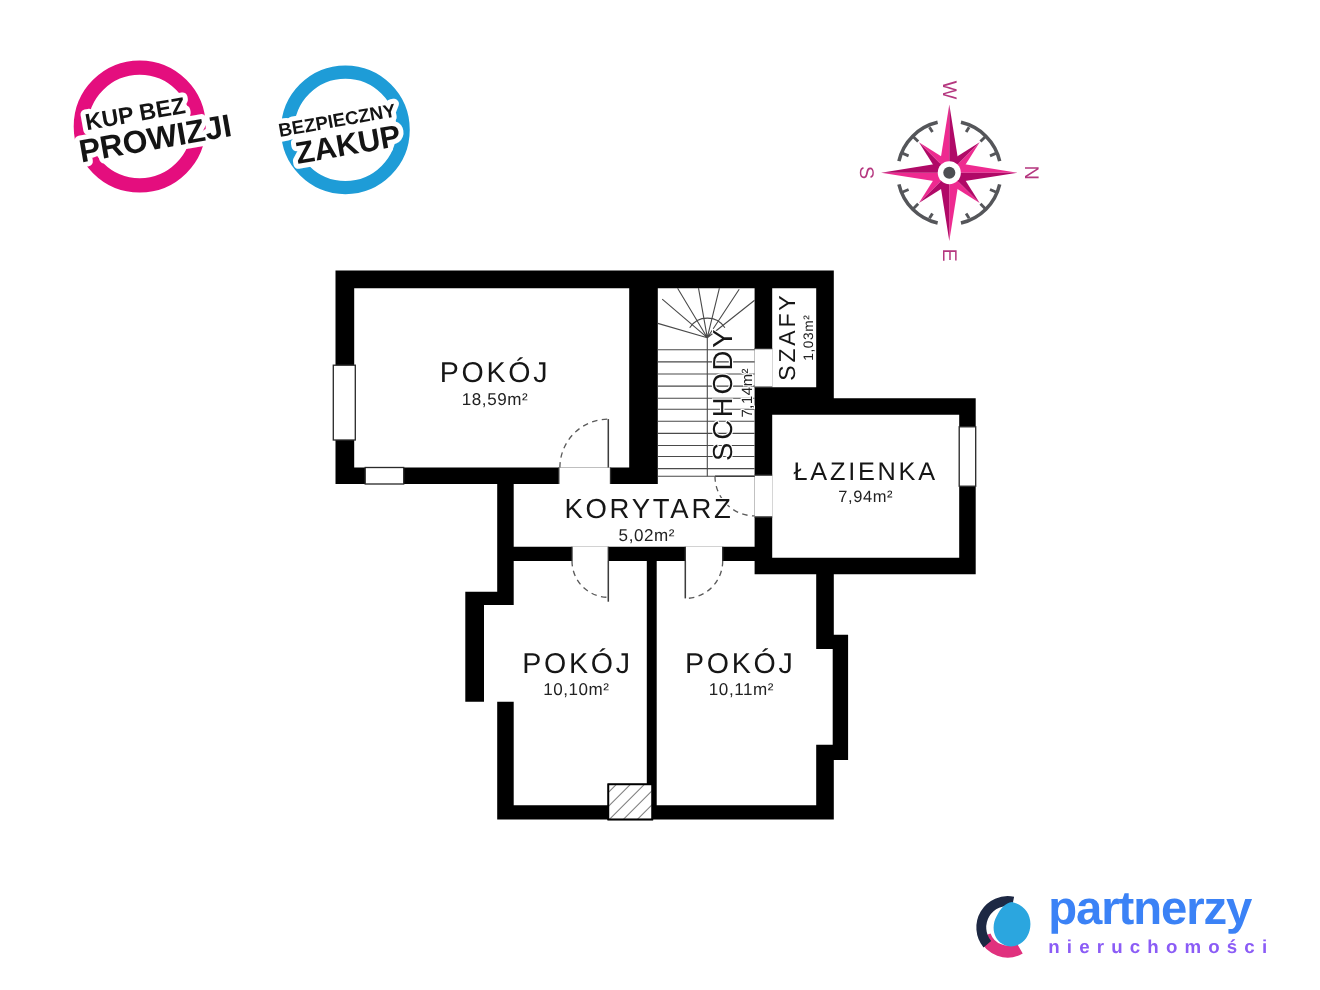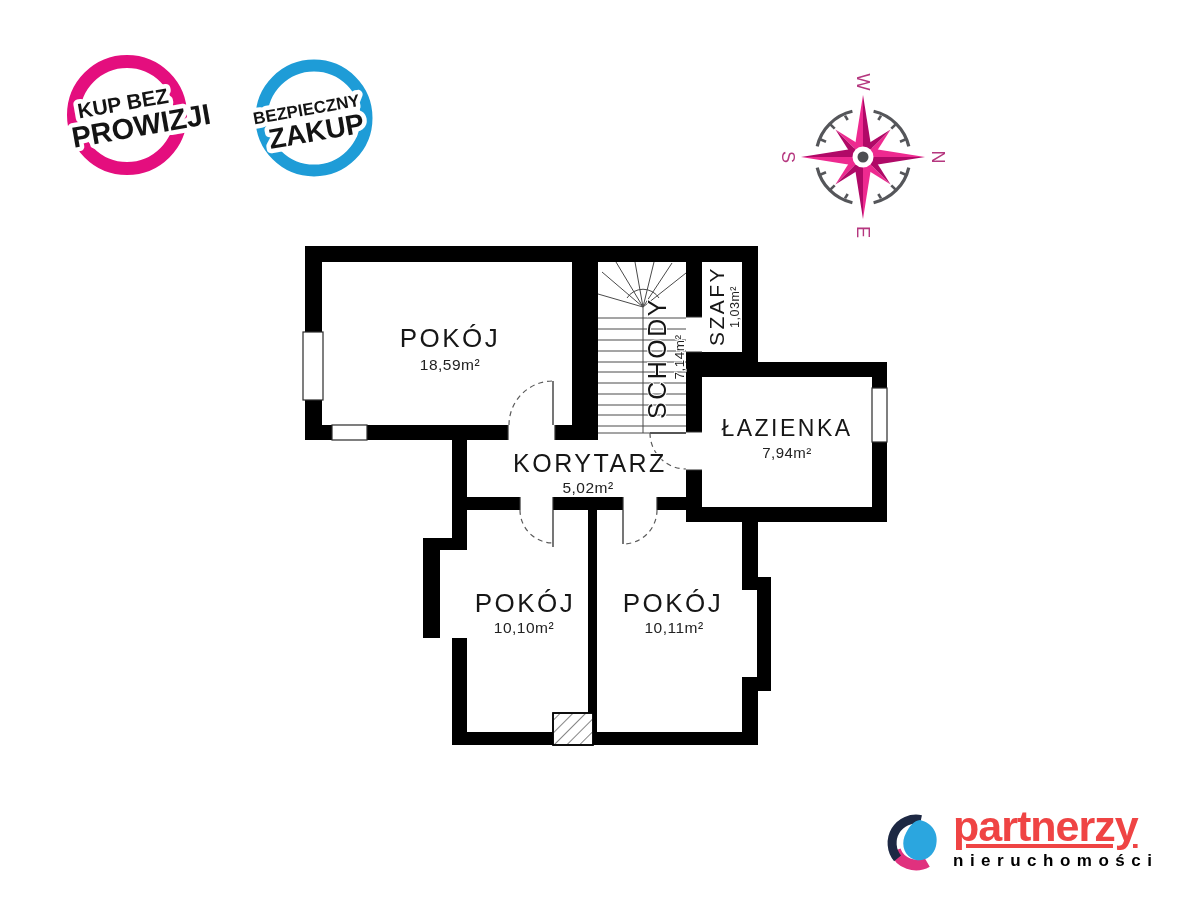--- a/index.html
+++ b/index.html
@@ -176,18 +176,18 @@
     <text class="room-area" x="674" y="627" font-size="15.5" dominant-baseline="central">10,11m²</text>
   </svg>
 
   <div class="abs" style="left:885px;top:805px;width:290px;height:80px;display:flex;align-items:flex-start;">
     <svg width="62" height="64" viewBox="0 0 62 62" style="margin-top:6px;">
       <path d="M10.3,38.5 A22,22 0 0 0 42,50" fill="none" stroke-width="11" stroke="#E0317E"></path>
       <path d="M12.6,46.4 A24,24 0 0 1 36,7.6" fill="none" stroke-width="9" stroke="#1D2843"></path>
       <path d="M35,8 C48,11 54,22 51,34 C48,46 36,52 26,46 C18,41 16,30 21,21 C25,13 29,9 35,8 Z" fill="#2BA6DF"></path>
     </svg>
     <div style="margin-left:6px;">
-      <div id="brand-name" style="color:#ef4444;text-decoration:underline;">partnerzy</div>
-      <div id="brand-sub" style="color:#000000;">nieruchomości</div>
+      <div id="brand-name" style="color:#3b82f6;">partnerzy</div>
+      <div id="brand-sub" style="color:#8b5cf6;">nieruchomości</div>
     </div>
   </div>
 
 </div>
 
 </body></html>

